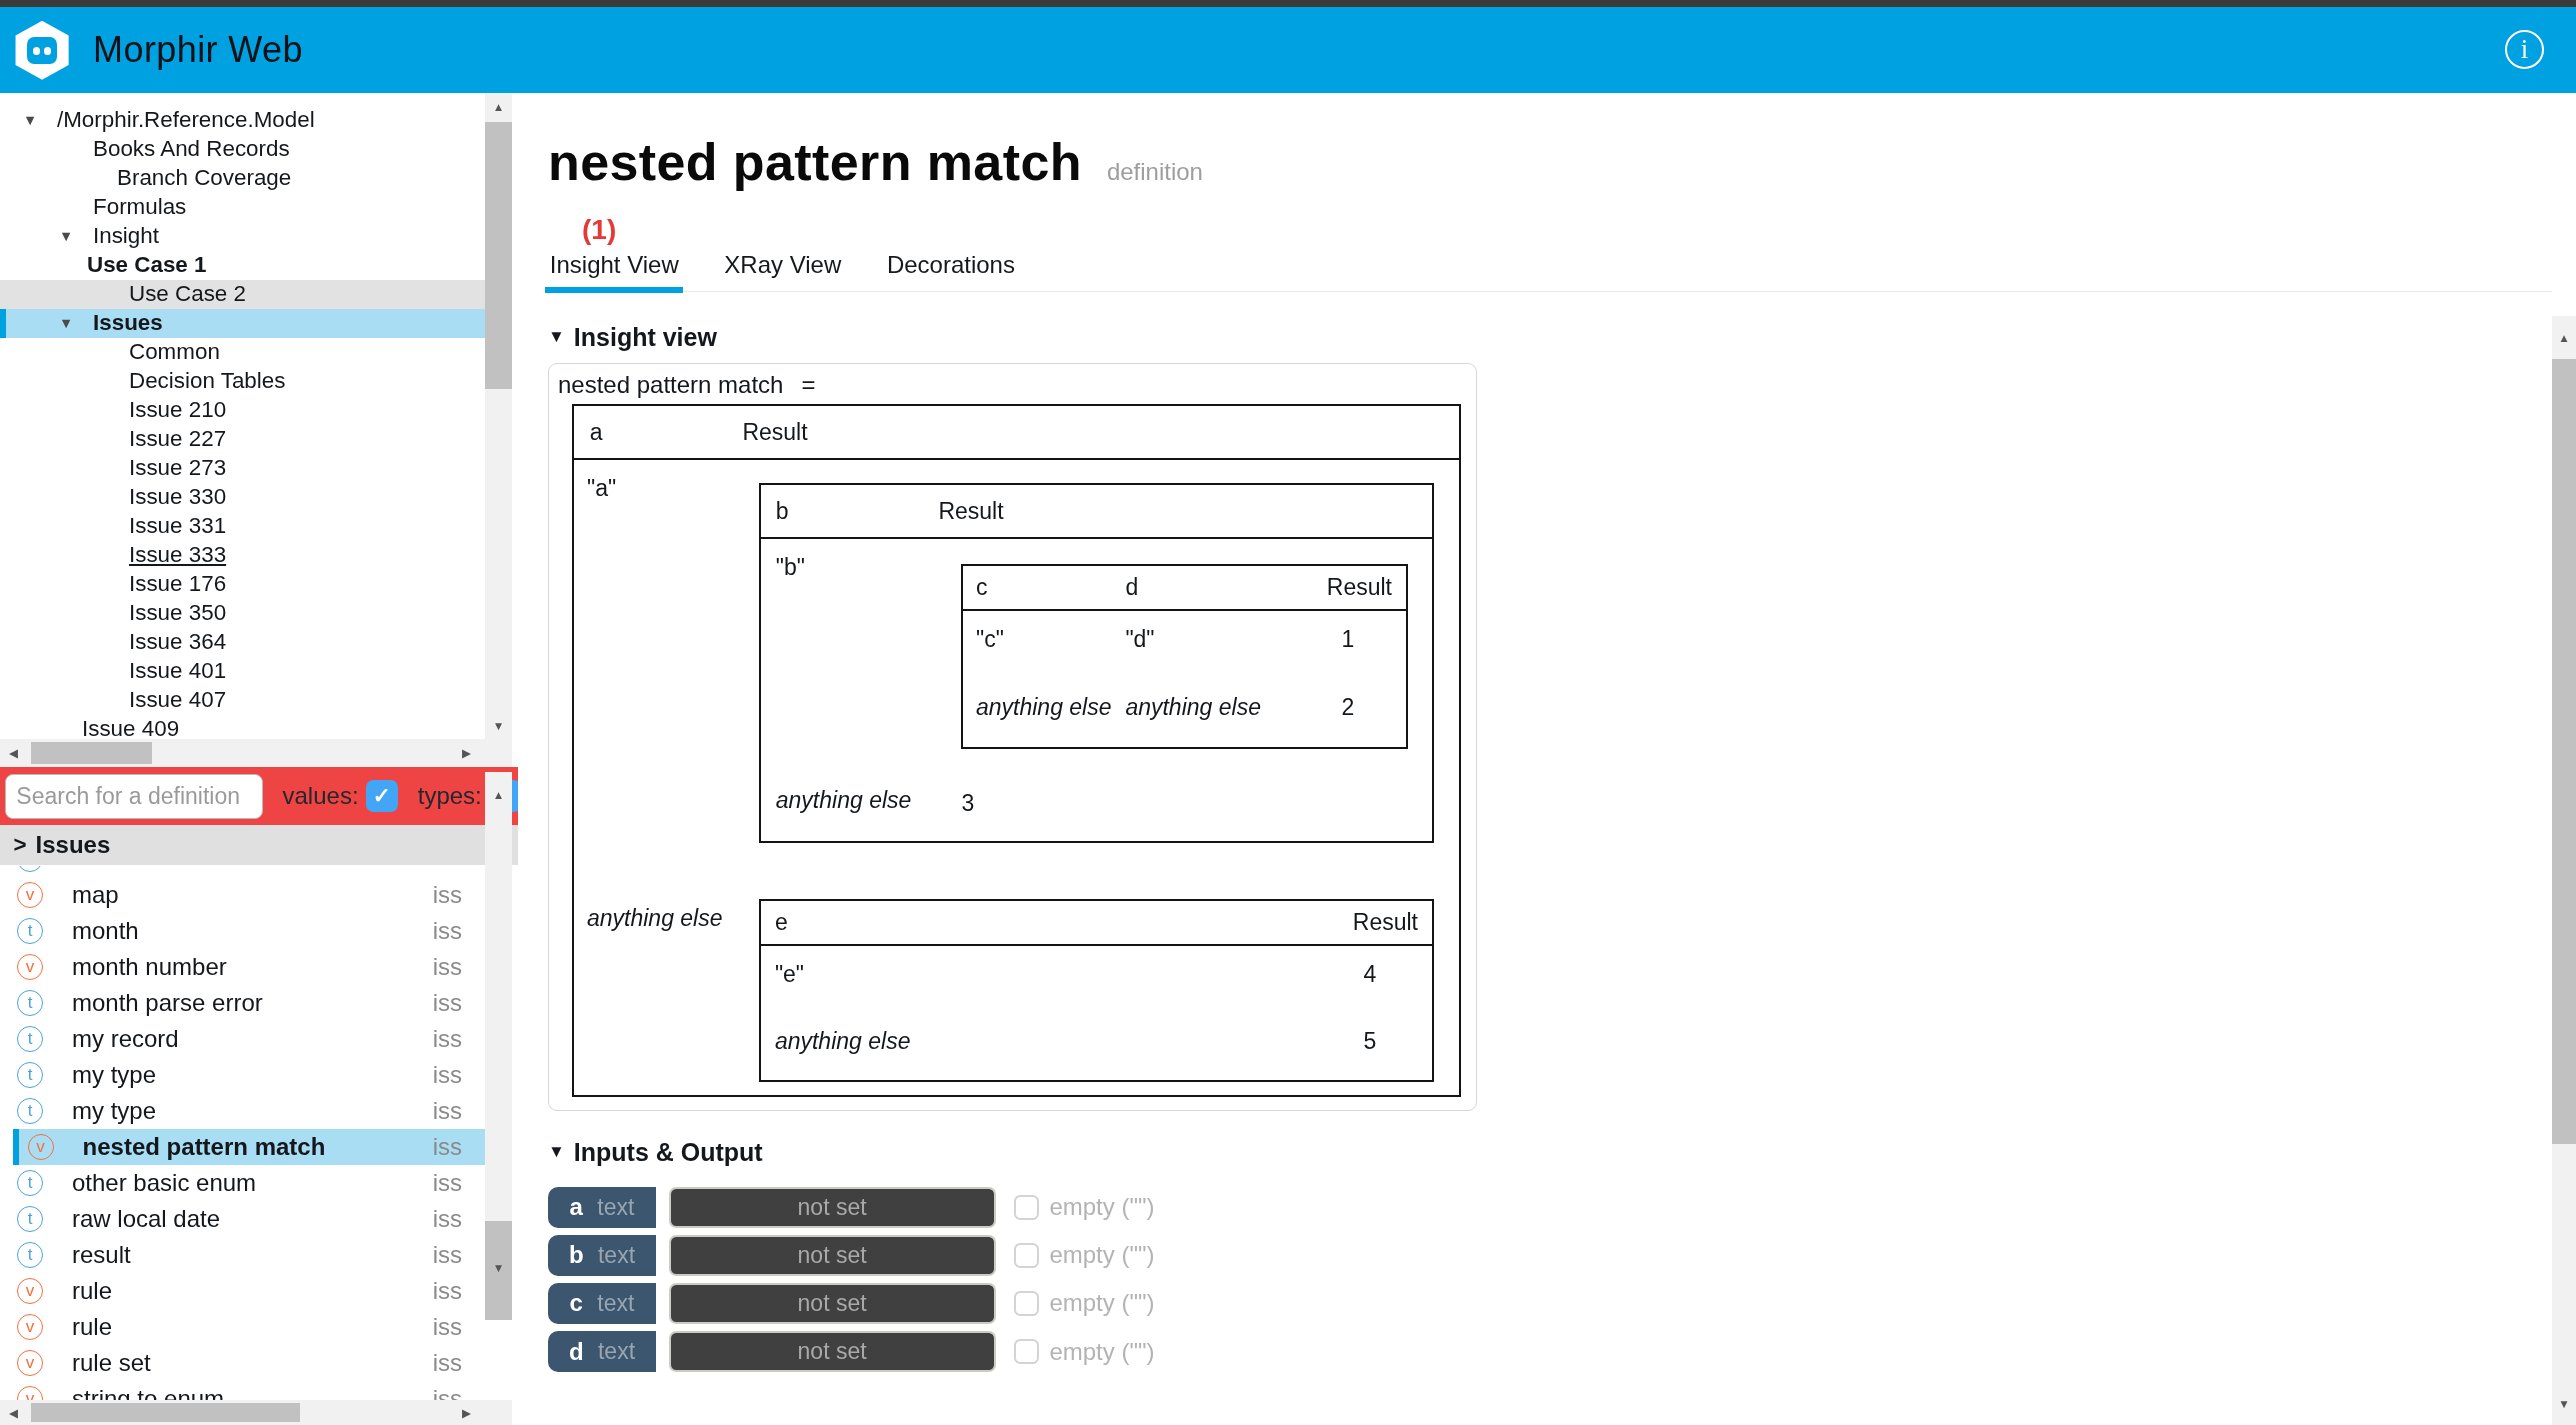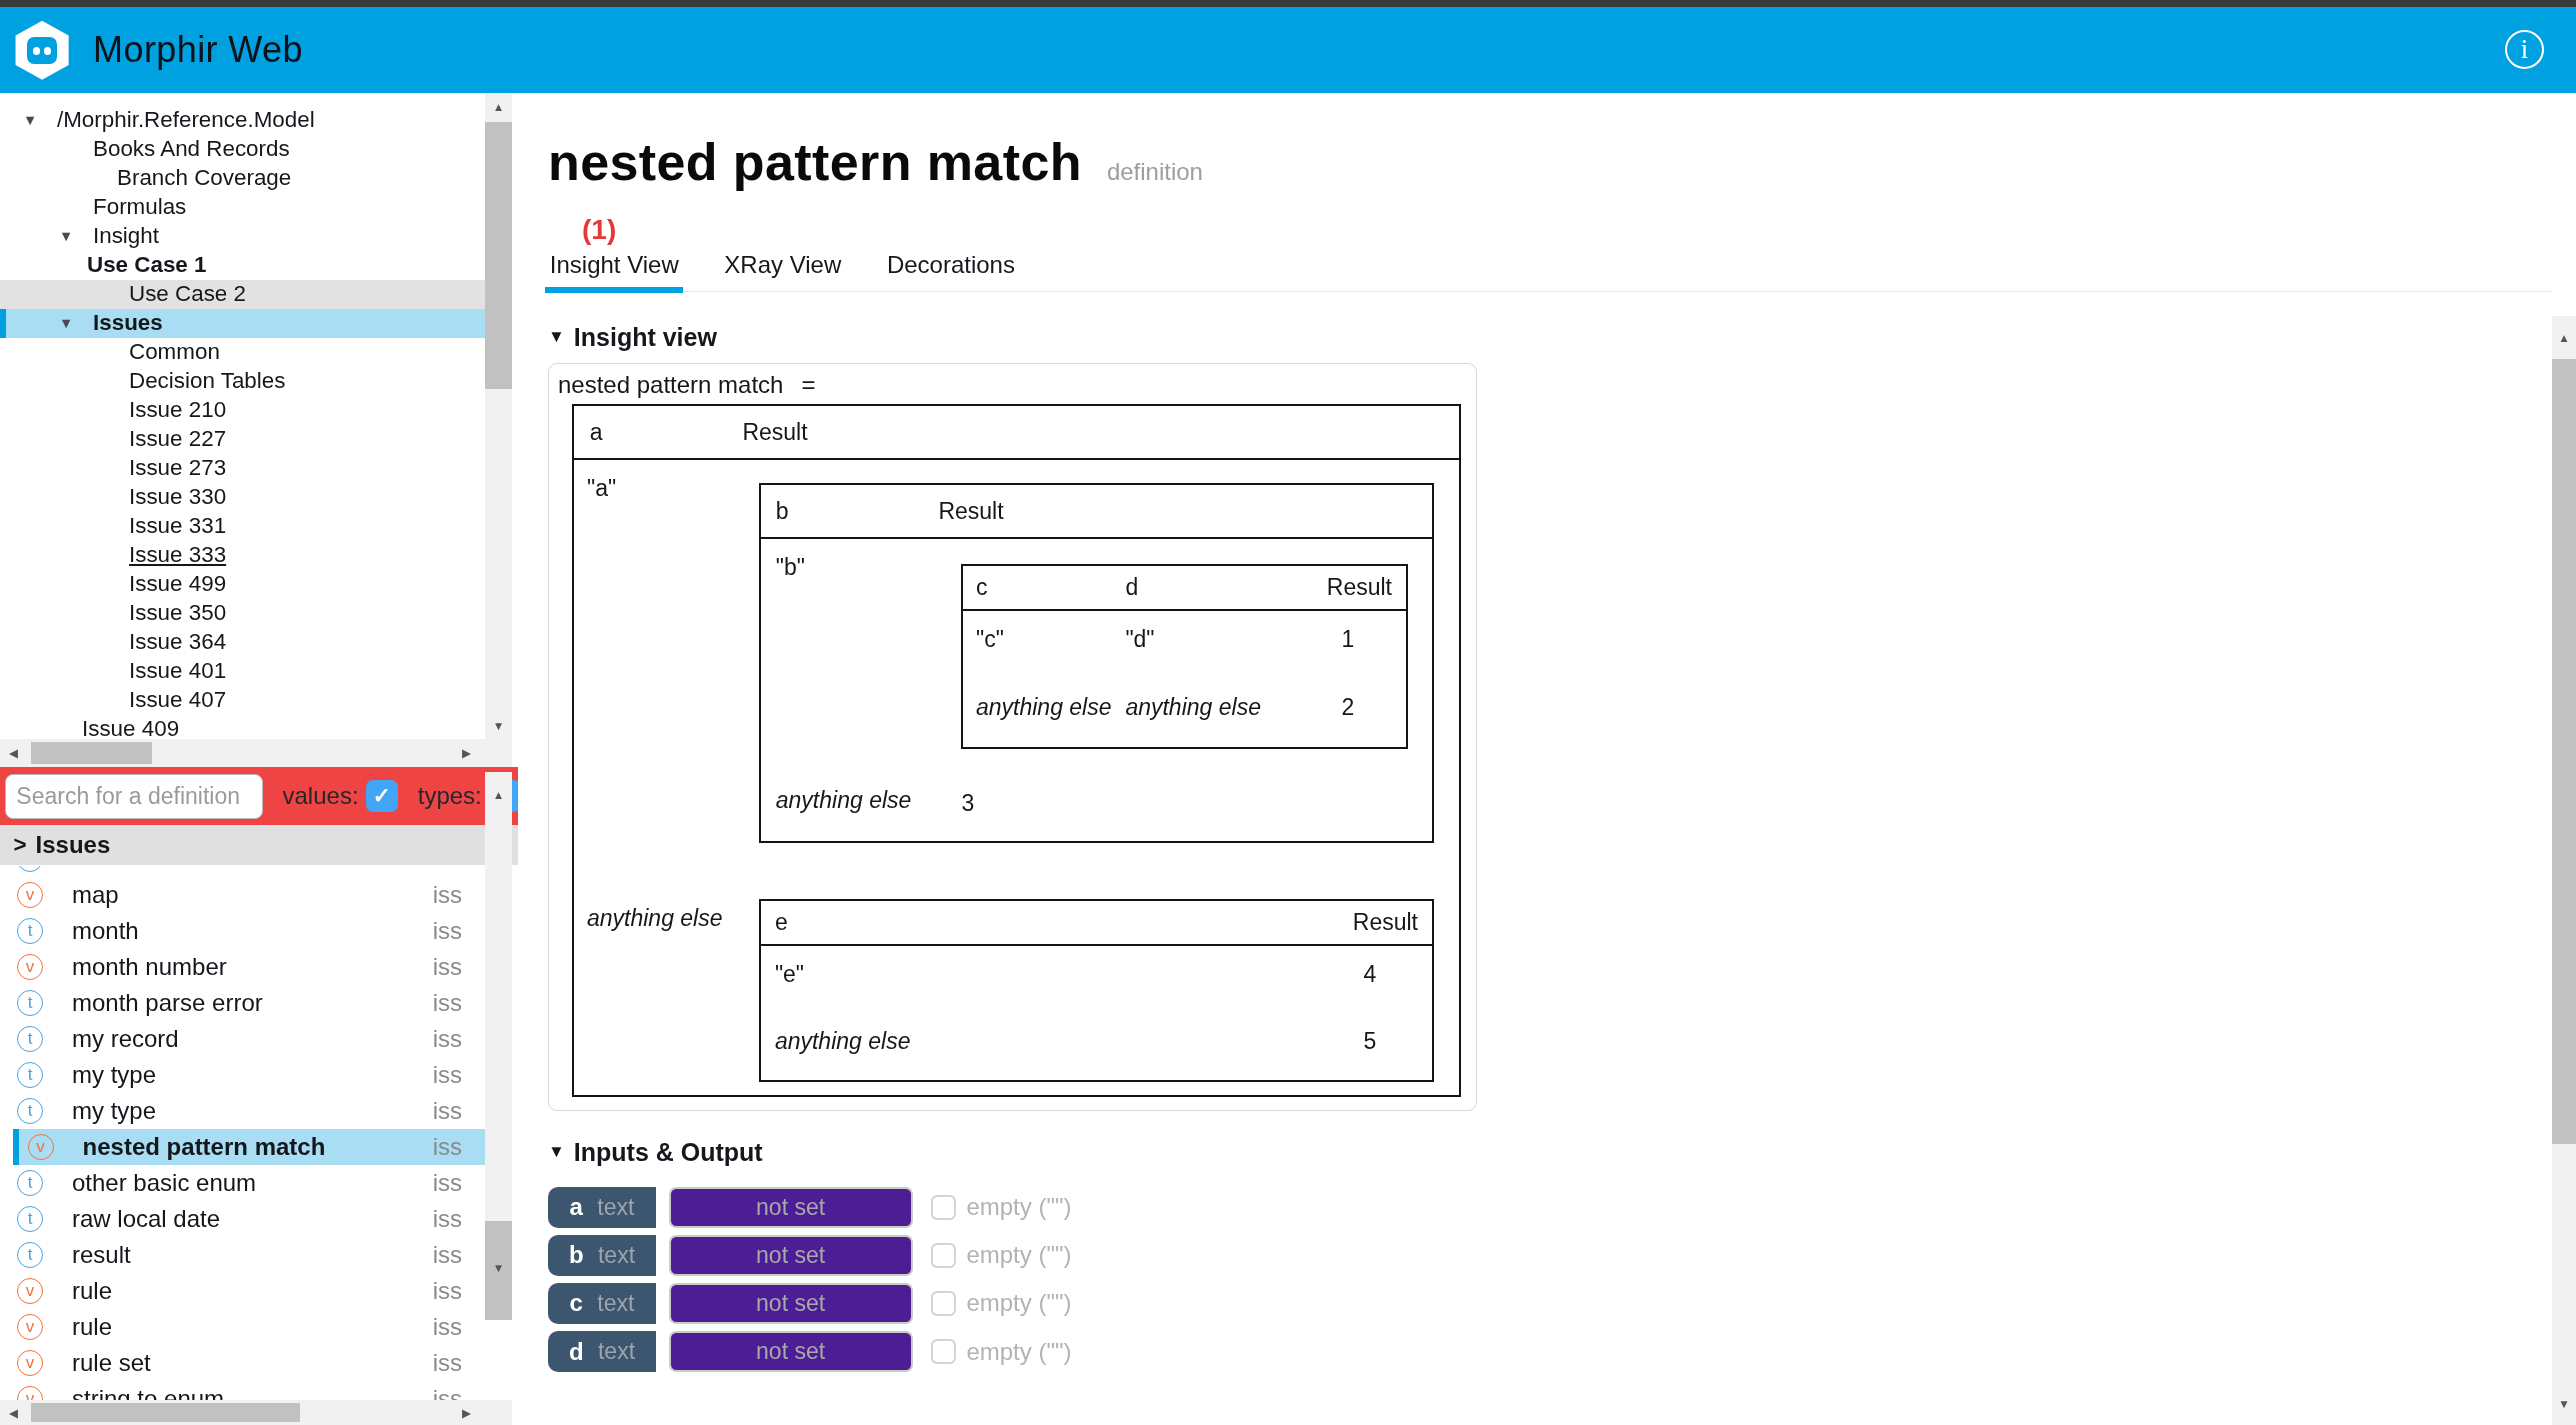--- a/index.html
+++ b/index.html
@@ -125,22 +125,22 @@
   .dt-e .dt-row { height:67px; padding-top:14.4px; }
   .dt-e .p1 { flex:1; padding-left:13.5px; }
   .dt-e .res { text-align:right; padding-right:56px; }
 
   .iorows { margin-top:20px; }
   .iorow { display:flex; align-items:center; height:41px; margin-bottom:7.2px; }
   .iopill { width:108px; height:41px; background:#3c566f; border-radius:10px 0 0 10px; display:flex;
     align-items:center; justify-content:center; }
   .iopill .pname { color:#fff; font-weight:bold; font-size:24px; margin-right:14.4px; }
   .iopill .ptype { color:#9aa5ad; font-size:23px; }
-  .ioinput { margin-left:12.6px; width:244px; height:41px; border:2.7px solid #c9cdc3; border-radius:7.2px;
-    display:flex; align-items:center; justify-content:center; font-size:23px; color:#a9a9a9; background:#4c1d95; }
+  .ioinput { margin-left:12.6px; width:327px; height:41px; border:2.7px solid #c9cdc3; border-radius:7.2px;
+    display:flex; align-items:center; justify-content:center; font-size:23px; color:#a9a9a9; background:#404040; }
   .iocheck { margin-left:18px; width:25px; height:25px; border:2.7px solid #d4d4d4; border-radius:6.3px; background:#fff; }
   .iolabel { margin-left:10.8px; font-size:24px; color:#b3b3b3; }
 
   .main-vscroll { position:absolute; right:0; top:223px; bottom:0; width:24px; background:#f1f1f1; }
   .main-vscroll .btn { position:absolute; left:0; width:24px; height:43px; display:flex; align-items:center;
     justify-content:center; font-size:11.7px; color:#555; }
   .main-vscroll .thumb { position:absolute; left:0; top:43px; width:24px; height:785px; background:#c1c1c1; }
 </style>
 </head>
 <body>
@@ -220,21 +220,21 @@
       <div class="tree-row" style="padding-left: 95px;">
         <span class="twisty"></span>
         <span>Issue 331</span>
       </div>
       <div class="tree-row" style="padding-left: 95px; text-decoration: underline;">
         <span class="twisty"></span>
         <span>Issue 333</span>
       </div>
       <div class="tree-row" style="padding-left: 95px;">
         <span class="twisty"></span>
-        <span>Issue 499</span>
+        <span>Issue 176</span>
       </div>
       <div class="tree-row" style="padding-left: 95px;">
         <span class="twisty"></span>
         <span>Issue 350</span>
       </div>
       <div class="tree-row" style="padding-left: 95px;">
         <span class="twisty"></span>
         <span>Issue 364</span>
       </div>
       <div class="tree-row" style="padding-left: 95px;">

